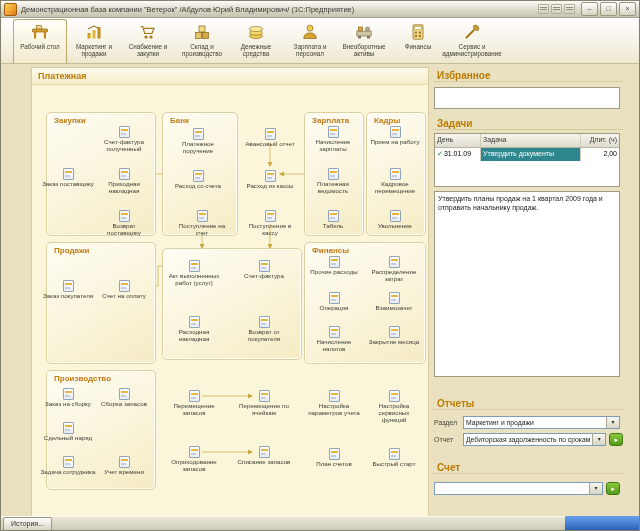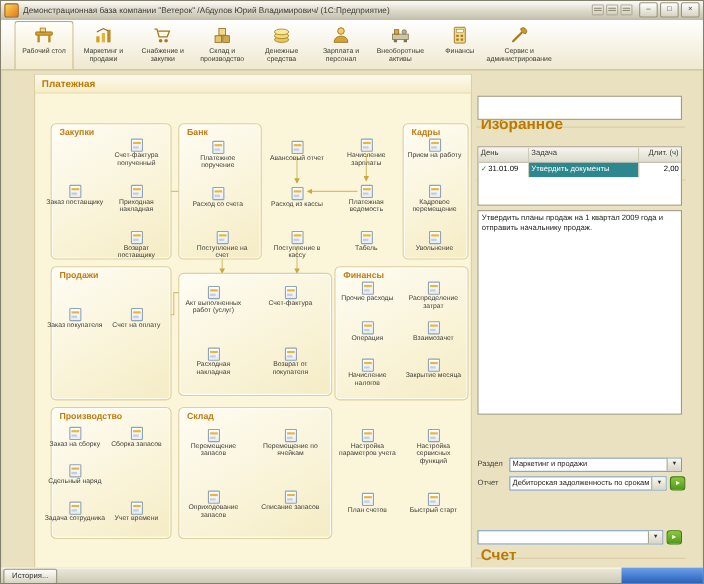--- a/index.html
+++ b/index.html
@@ -45,21 +45,21 @@
   .nav-item{position:absolute;width:56px;margin-left:-28px;text-align:center;z-index:2;}
   .nav-item .lbl{display:block;font-size:6.2px;line-height:6.8px;color:#3d3d35;}
   .doc-icon{display:block;width:11px;height:12px;margin:0 auto 1px;position:relative;box-sizing:border-box;
     background:linear-gradient(#ffffff,#e7ecf3);border:1px solid #90a4b8;border-radius:1px;}
   .doc-icon::before{content:"";position:absolute;left:1px;right:1px;top:2px;height:2px;background:#e9b63d;}
   .doc-icon::after{content:"";position:absolute;left:1px;right:3px;top:6px;height:1.5px;background:#c3ceda;}
 
   
   .side-panel{position:absolute;left:432px;top:66px;width:190px;height:450px;}
   .side-header{position:absolute;left:0;right:0;height:13px;padding:1px 4px;box-sizing:border-box;
-    font-size:14px;font-weight:bold;color:#bc7a00;border-bottom:1px solid #d8cda0;margin-top:34px;}
+    font-size:10px;font-weight:bold;color:#bc7a00;border-bottom:1px solid #d8cda0;}
   .sunken{background:#fff;border:1px solid #a19a82;box-sizing:border-box;}
   .favorites-box{position:absolute;left:1px;right:3px;top:20px;height:22px;}
   .tasks-table{position:absolute;left:1px;right:3px;top:66px;height:54px;font-size:7px;overflow:hidden;}
   .trow{display:flex;height:13px;line-height:12px;}
   .thead{background:linear-gradient(#f7f6ef,#dddccd);border-bottom:1px solid #b7b4a2;color:#3a3a32;}
   .tc{padding:0 2px;box-sizing:border-box;border-right:1px solid #cfccba;white-space:nowrap;overflow:hidden;}
   .c-day{width:46px;flex:none;}
   .c-task{width:100px;flex:none;}
   .c-dur{flex:1;text-align:right;border-right:none;}
   .tdata .c-task.sel{background:#2e868e;color:#fff;}
@@ -218,35 +218,35 @@
         <path class="cl" marker-end="url(#arr)" d="M170 328 H220"></path>
         <path class="cl" marker-end="url(#arr)" d="M170 384 H220"></path>
       </svg>
 
       <div class="nav-box" style="left:130px;top:44px;width:74px;height:122px">
         <span class="nav-box-title">Банк</span>
       </div>
       <div class="nav-box" style="left:14px;top:44px;width:108px;height:122px">
         <span class="nav-box-title">Закупки</span>
       </div>
+      <div class="nav-box" style="left:272px;top:44px;width:58px;height:122px">
+        <span class="nav-box-title">Зарплата</span>
+      </div>
       <div class="nav-box" style="left:334px;top:44px;width:58px;height:122px">
         <span class="nav-box-title">Кадры</span>
       </div>
       <div class="nav-box" style="left:14px;top:174px;width:108px;height:120px">
         <span class="nav-box-title">Продажи</span>
       </div>
       <div class="nav-box" style="left:130px;top:180px;width:138px;height:110px"></div>
       <div class="nav-box" style="left:272px;top:174px;width:120px;height:120px">
         <span class="nav-box-title">Финансы</span>
       </div>
       <div class="nav-box" style="left:14px;top:302px;width:108px;height:118px">
         <span class="nav-box-title">Производство</span>
-      </div>
-      <div class="nav-box" style="left:130px;top:302px;width:138px;height:118px">
-        <span class="nav-box-title">Склад</span>
       </div>
 
       <div class="nav-item" style="left:92px;top:58px">
           <span class="doc-icon"></span>
           <span class="lbl">Счет-фактура полученный</span>
         </div>
       <div class="nav-item" style="left:36px;top:100px">
           <span class="doc-icon"></span>
           <span class="lbl">Заказ поставщику</span>
         </div>
@@ -431,20 +431,21 @@
         <div class="tc c-dur">Длит. (ч)</div>
       </div>
       <div class="trow tdata">
         <div class="tc c-day"><span class="check-icon">✓</span><span>31.01.09</span></div>
         <div class="tc c-task sel">Утвердить документы</div>
         <div class="tc c-dur">2,00</div>
       </div>
     </div>
     <div class="note-box sunken"><span>Утвердить планы продаж на 1 квартал 2009 года и отправить начальнику продаж.</span></div>
 
+    <div class="side-header" style="top:330px">Отчеты</div>
     <div class="form-row" style="top:348px">
       <span class="form-label">Раздел</span>
       <span class="combo">
         <span class="val">Маркетинг и продажи</span>
         <span class="dd">▾</span>
       </span>
     </div>
     <div class="form-row" style="top:365px">
       <span class="form-label">Отчет</span>
       <span class="combo">

